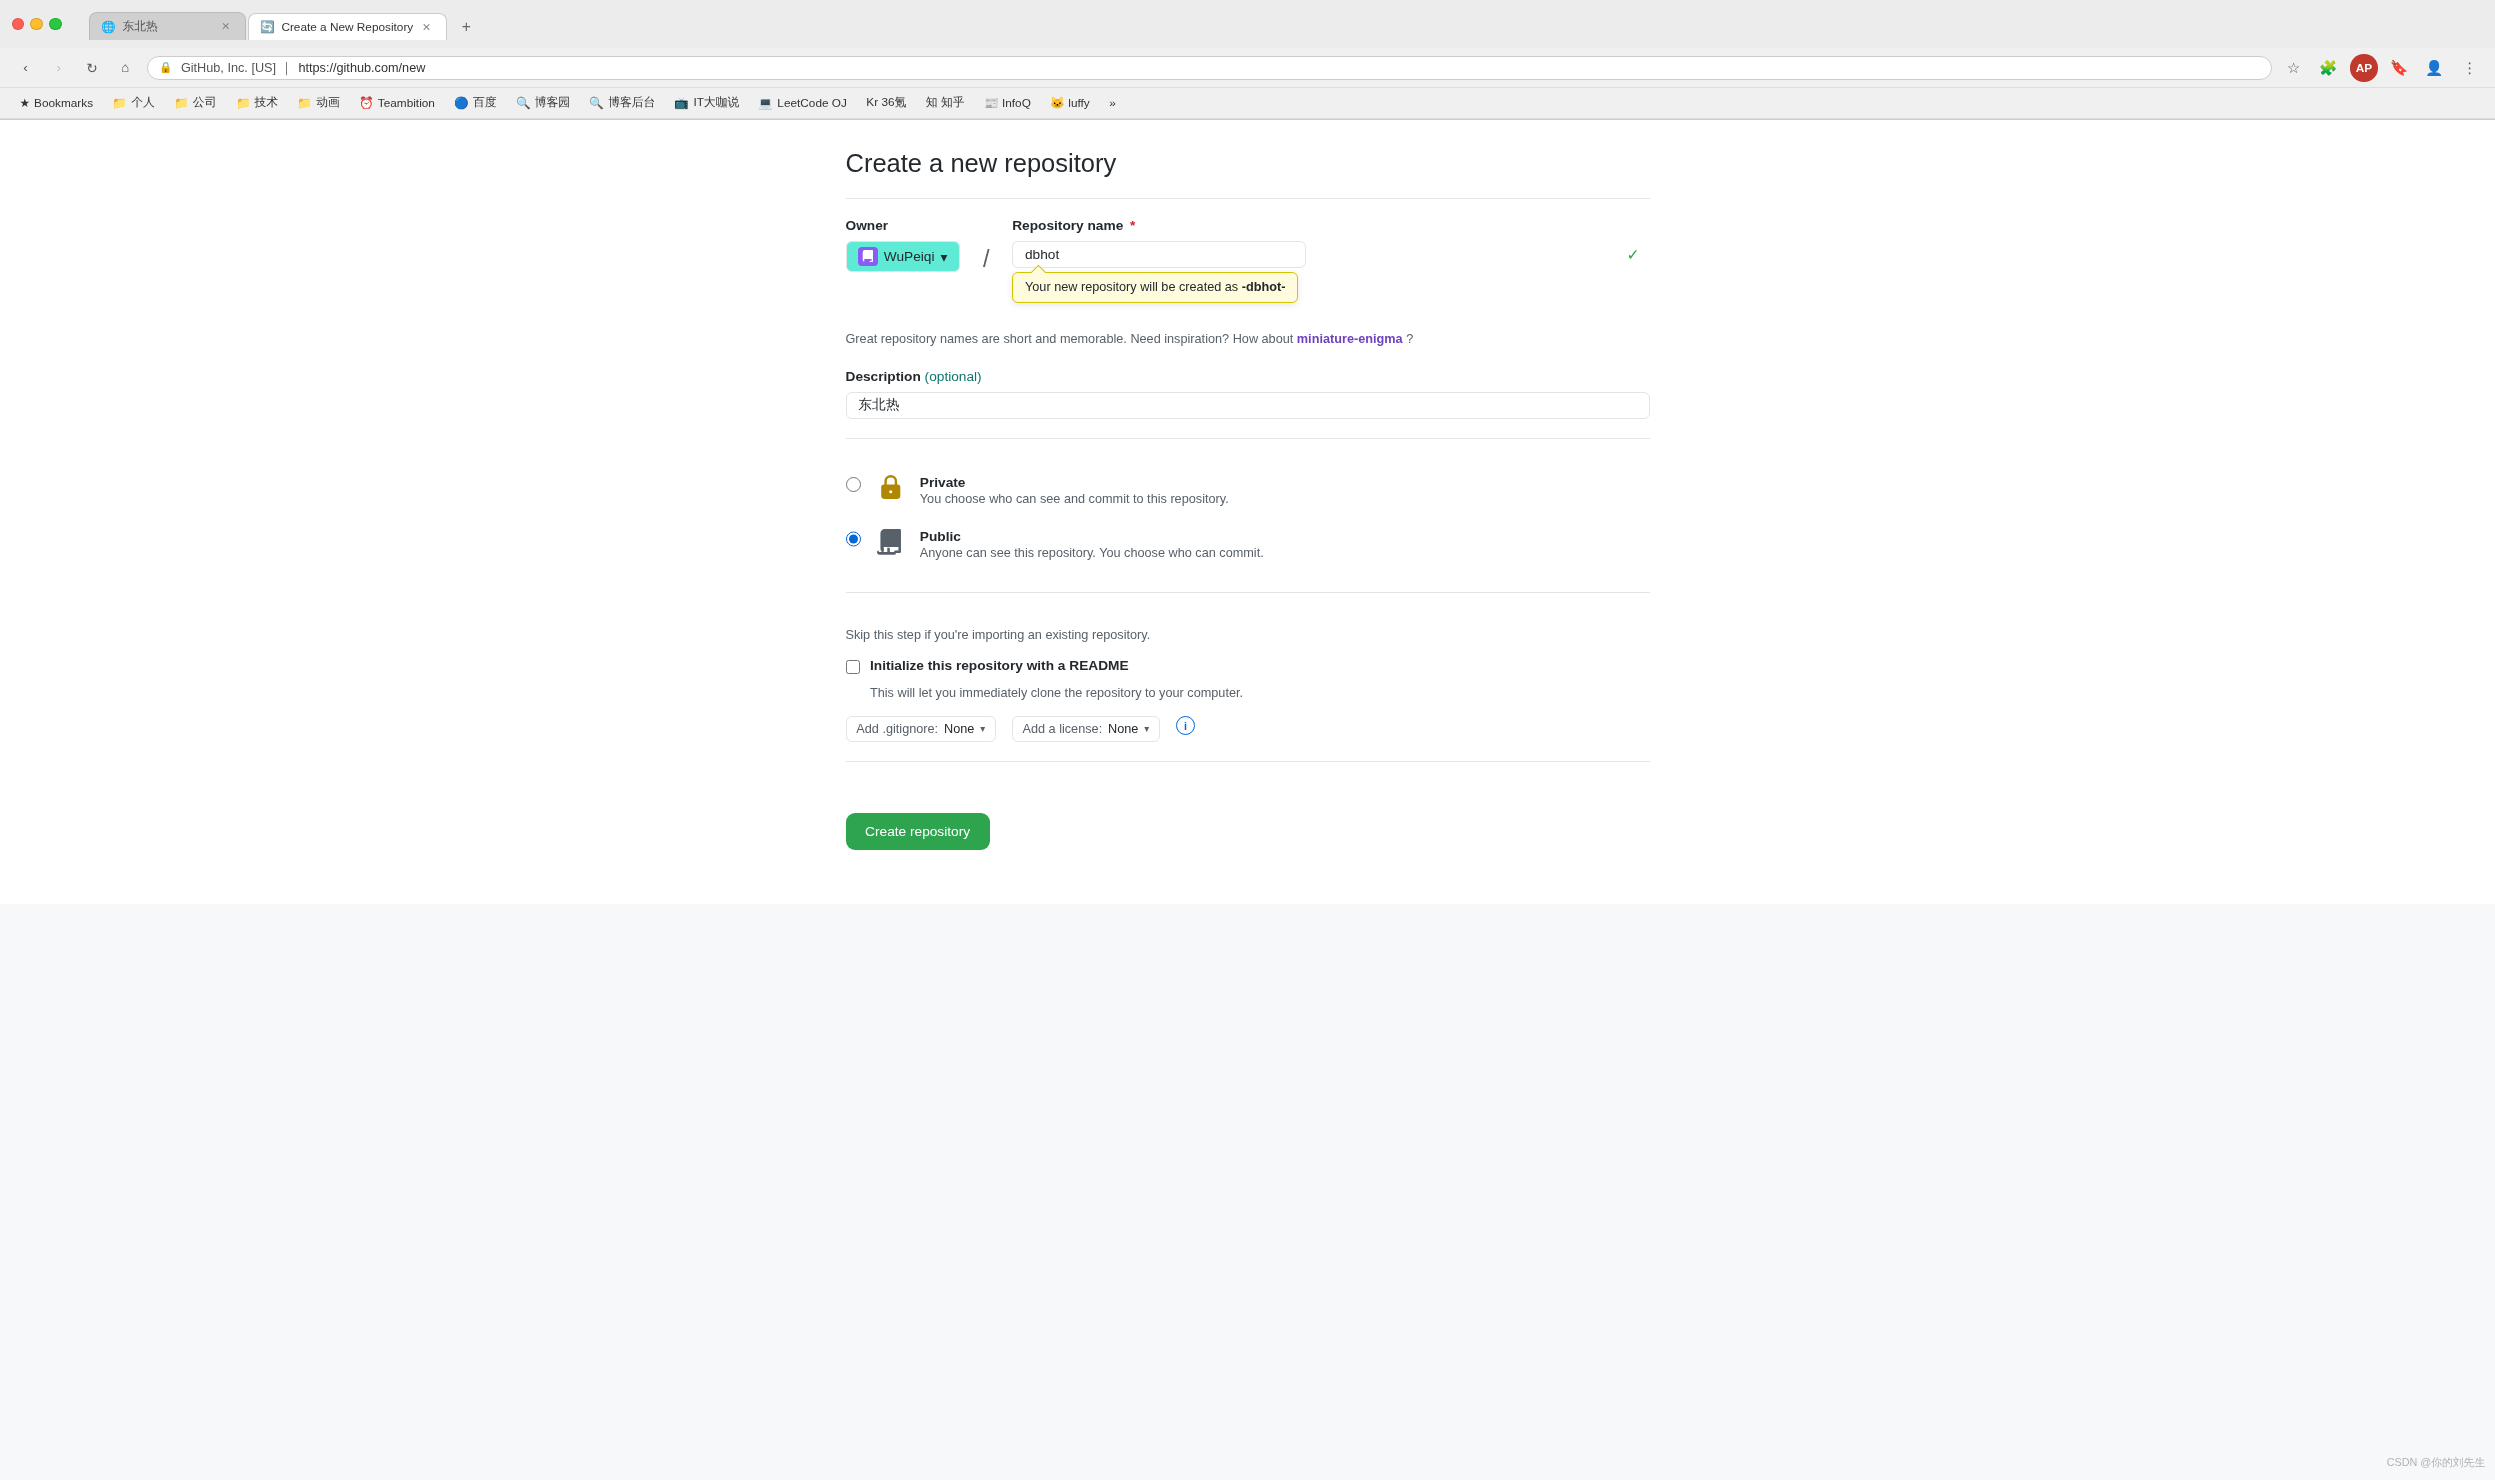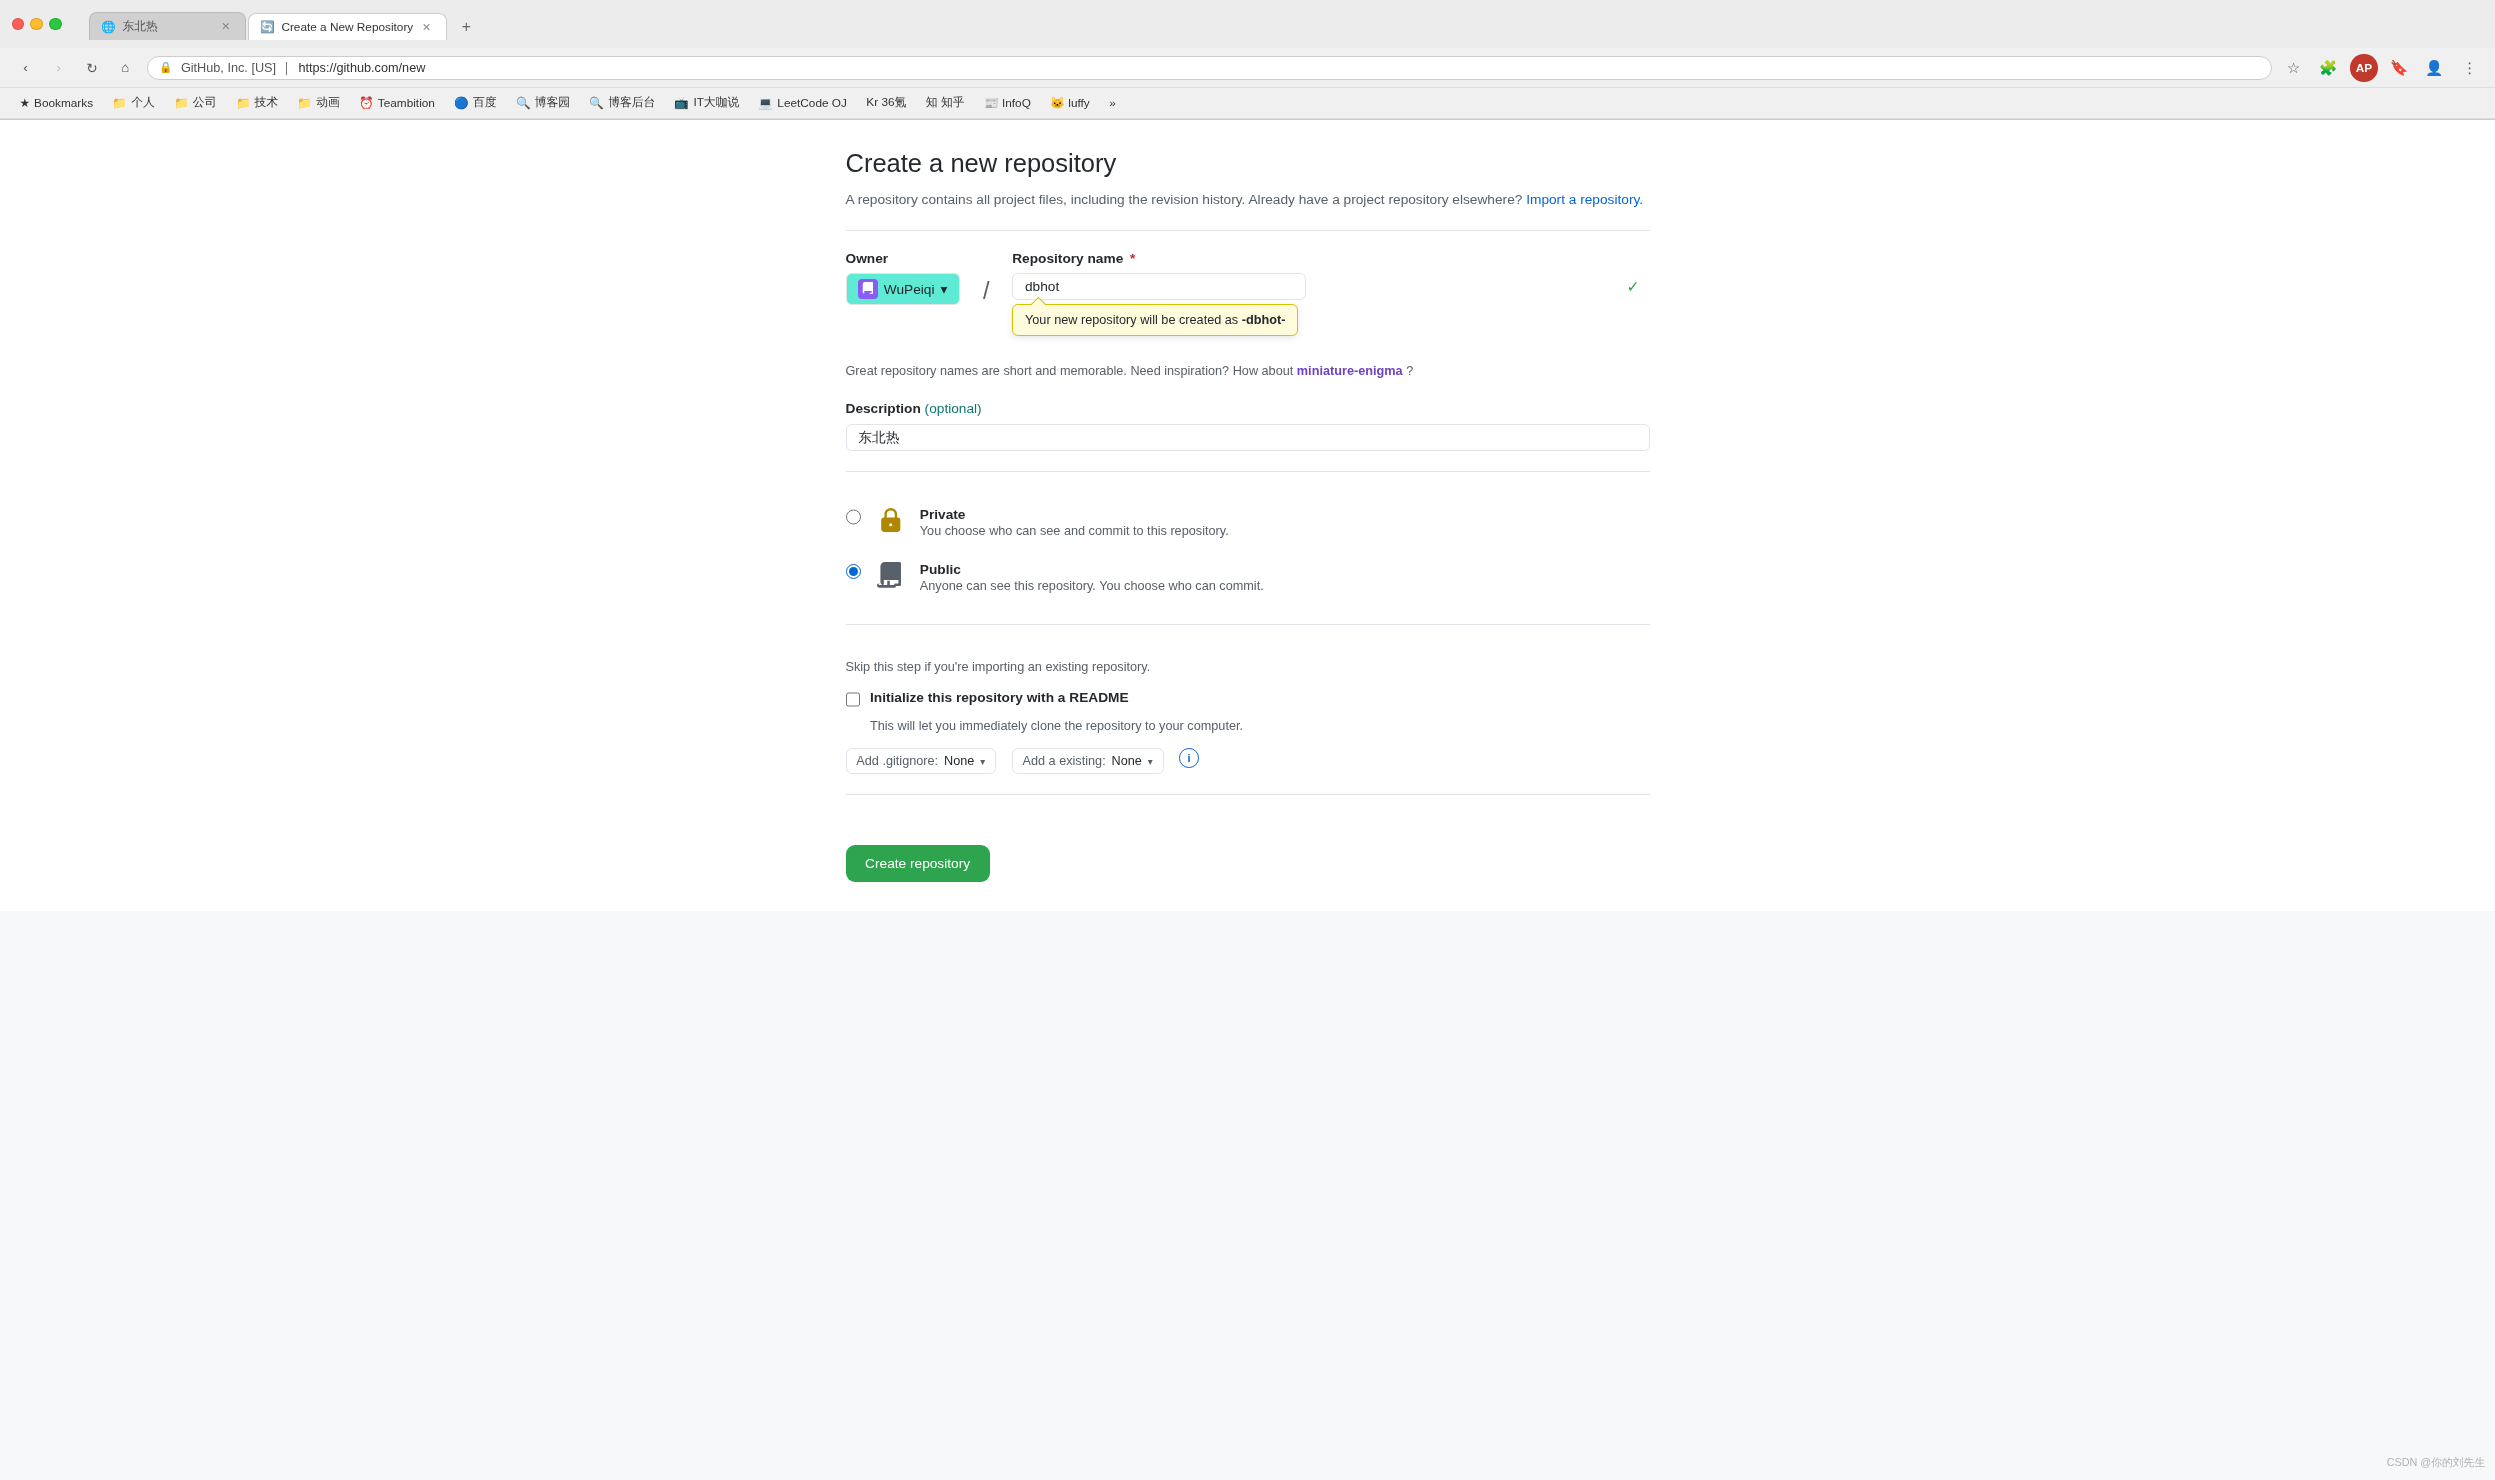--- a/index.html
+++ b/index.html
@@ -625,24 +625,20 @@
       <span>»</span>
     </div>
   </div>
 </div>
 
 <div style="background: white; min-height: 784px;">
 <div class="page-content">
 
   <h1 class="page-title">Create a new repository</h1>
 
-  <p class="page-description">
-    <span>A repository contains all project files, including the revision history. Already have a project repository elsewhere?</span>
-    <a href="#" class="import-link">Import a repository.</a>
-  </p>
 
   <hr class="section-divider">
 
   <div class="repo-identity">
 
     <div class="field-group">
       <div class="field-label">Owner</div>
       <div class="owner-select">
         <div class="owner-avatar">
           <svg width="13.7" height="13.7" viewBox="0 0 16 16" fill="white">
@@ -738,21 +734,21 @@
     <div class="checkbox-desc">This will let you immediately clone the repository to your computer.</div>
 
     <div class="dropdowns-row">
       <div class="dropdown-select">
         <span class="dropdown-label">Add .gitignore:</span>
         <span class="dropdown-value">None</span>
         <span class="dropdown-arrow">▾</span>
       </div>
 
       <div class="dropdown-select">
-        <span class="dropdown-label">Add a existing:</span>
+        <span class="dropdown-label">Add a license:</span>
         <span class="dropdown-value">None</span>
         <span class="dropdown-arrow">▾</span>
       </div>
 
       <div class="info-icon">i</div>
     </div>
   </div>
 
   <hr class="section-divider">
 

